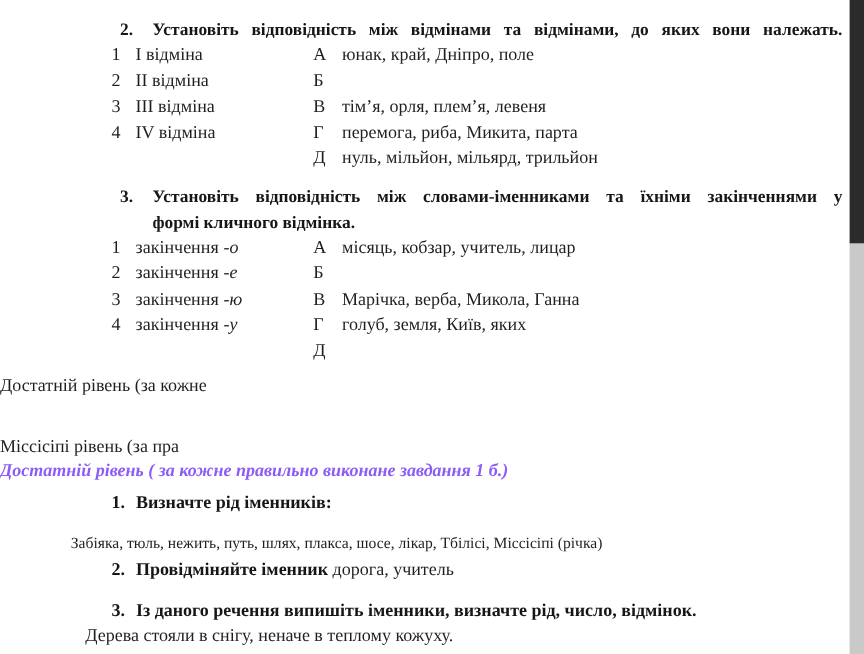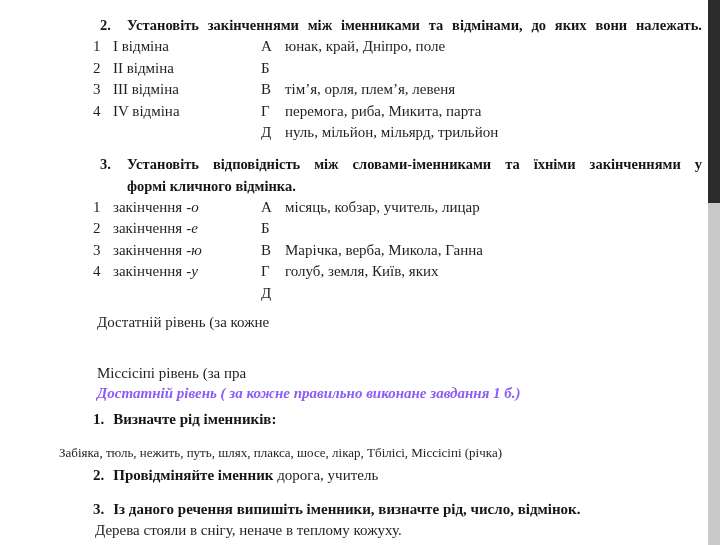--- a/index.html
+++ b/index.html
@@ -39,21 +39,20 @@
     display: grid;
     grid-template-columns: 20px 148px 24px auto;
     padding-left: 93px;
     font-size: 15px;
     line-height: 21.5px;
   }
   .match-row .ending { font-style: italic; margin-left: 4px; }
 
   
   .mid-line {
-    padding-left: 97px;
     font-size: 15px;
     line-height: 20px;
     font-family: Liberation Serif, serif;
   }
   .mid-line.bold-italic {
     font-weight: bold;
     font-style: italic;
     color: #8b5cf6;
   }
 
@@ -66,21 +65,21 @@
     color: #161616;
   }
   .b-item .b-num { margin-right: 9px; }
   .b-item .b-regular { font-weight: normal; color: #1f1f1f; }
   .word-list {
     padding-left: 59px;
     font-size: 13px;
     line-height: 21px;
   }
   .sentence {
-    padding-left: 95px;
+    padding-left: 71px;
     font-size: 15px;
     line-height: 21px;
   }
 
   
   .task3-block { margin-top: 9px; }
   .mid-line-1 { margin-top: 8px; }
   .mid-line-2 { margin-top: 31px; }
   .b-item-1 { margin-top: 6px; }
   .word-list { margin-top: 12px; }
@@ -90,21 +89,21 @@
 </head>
 <body>
 
 <div class="scan-band-dark"></div>
 <div class="scan-band-light"></div>
 
 <div class="content">
 
   <div class="task-header">
     <span class="t-num">2.</span>
-    <span class="t-title just-last">Установіть закінченнями між іменниками та відмінами, до яких вони належать.</span>
+    <span class="t-title just-last">Установіть відповідність між відмінами та відмінами, до яких вони належать.</span>
   </div>
 
   <div class="match-row">
     <span>1</span>
     <span>I відміна</span>
     <span>А</span>
     <span>юнак, край, Дніпро, поле</span>
   </div>
   <div class="match-row">
     <span>2</span>

